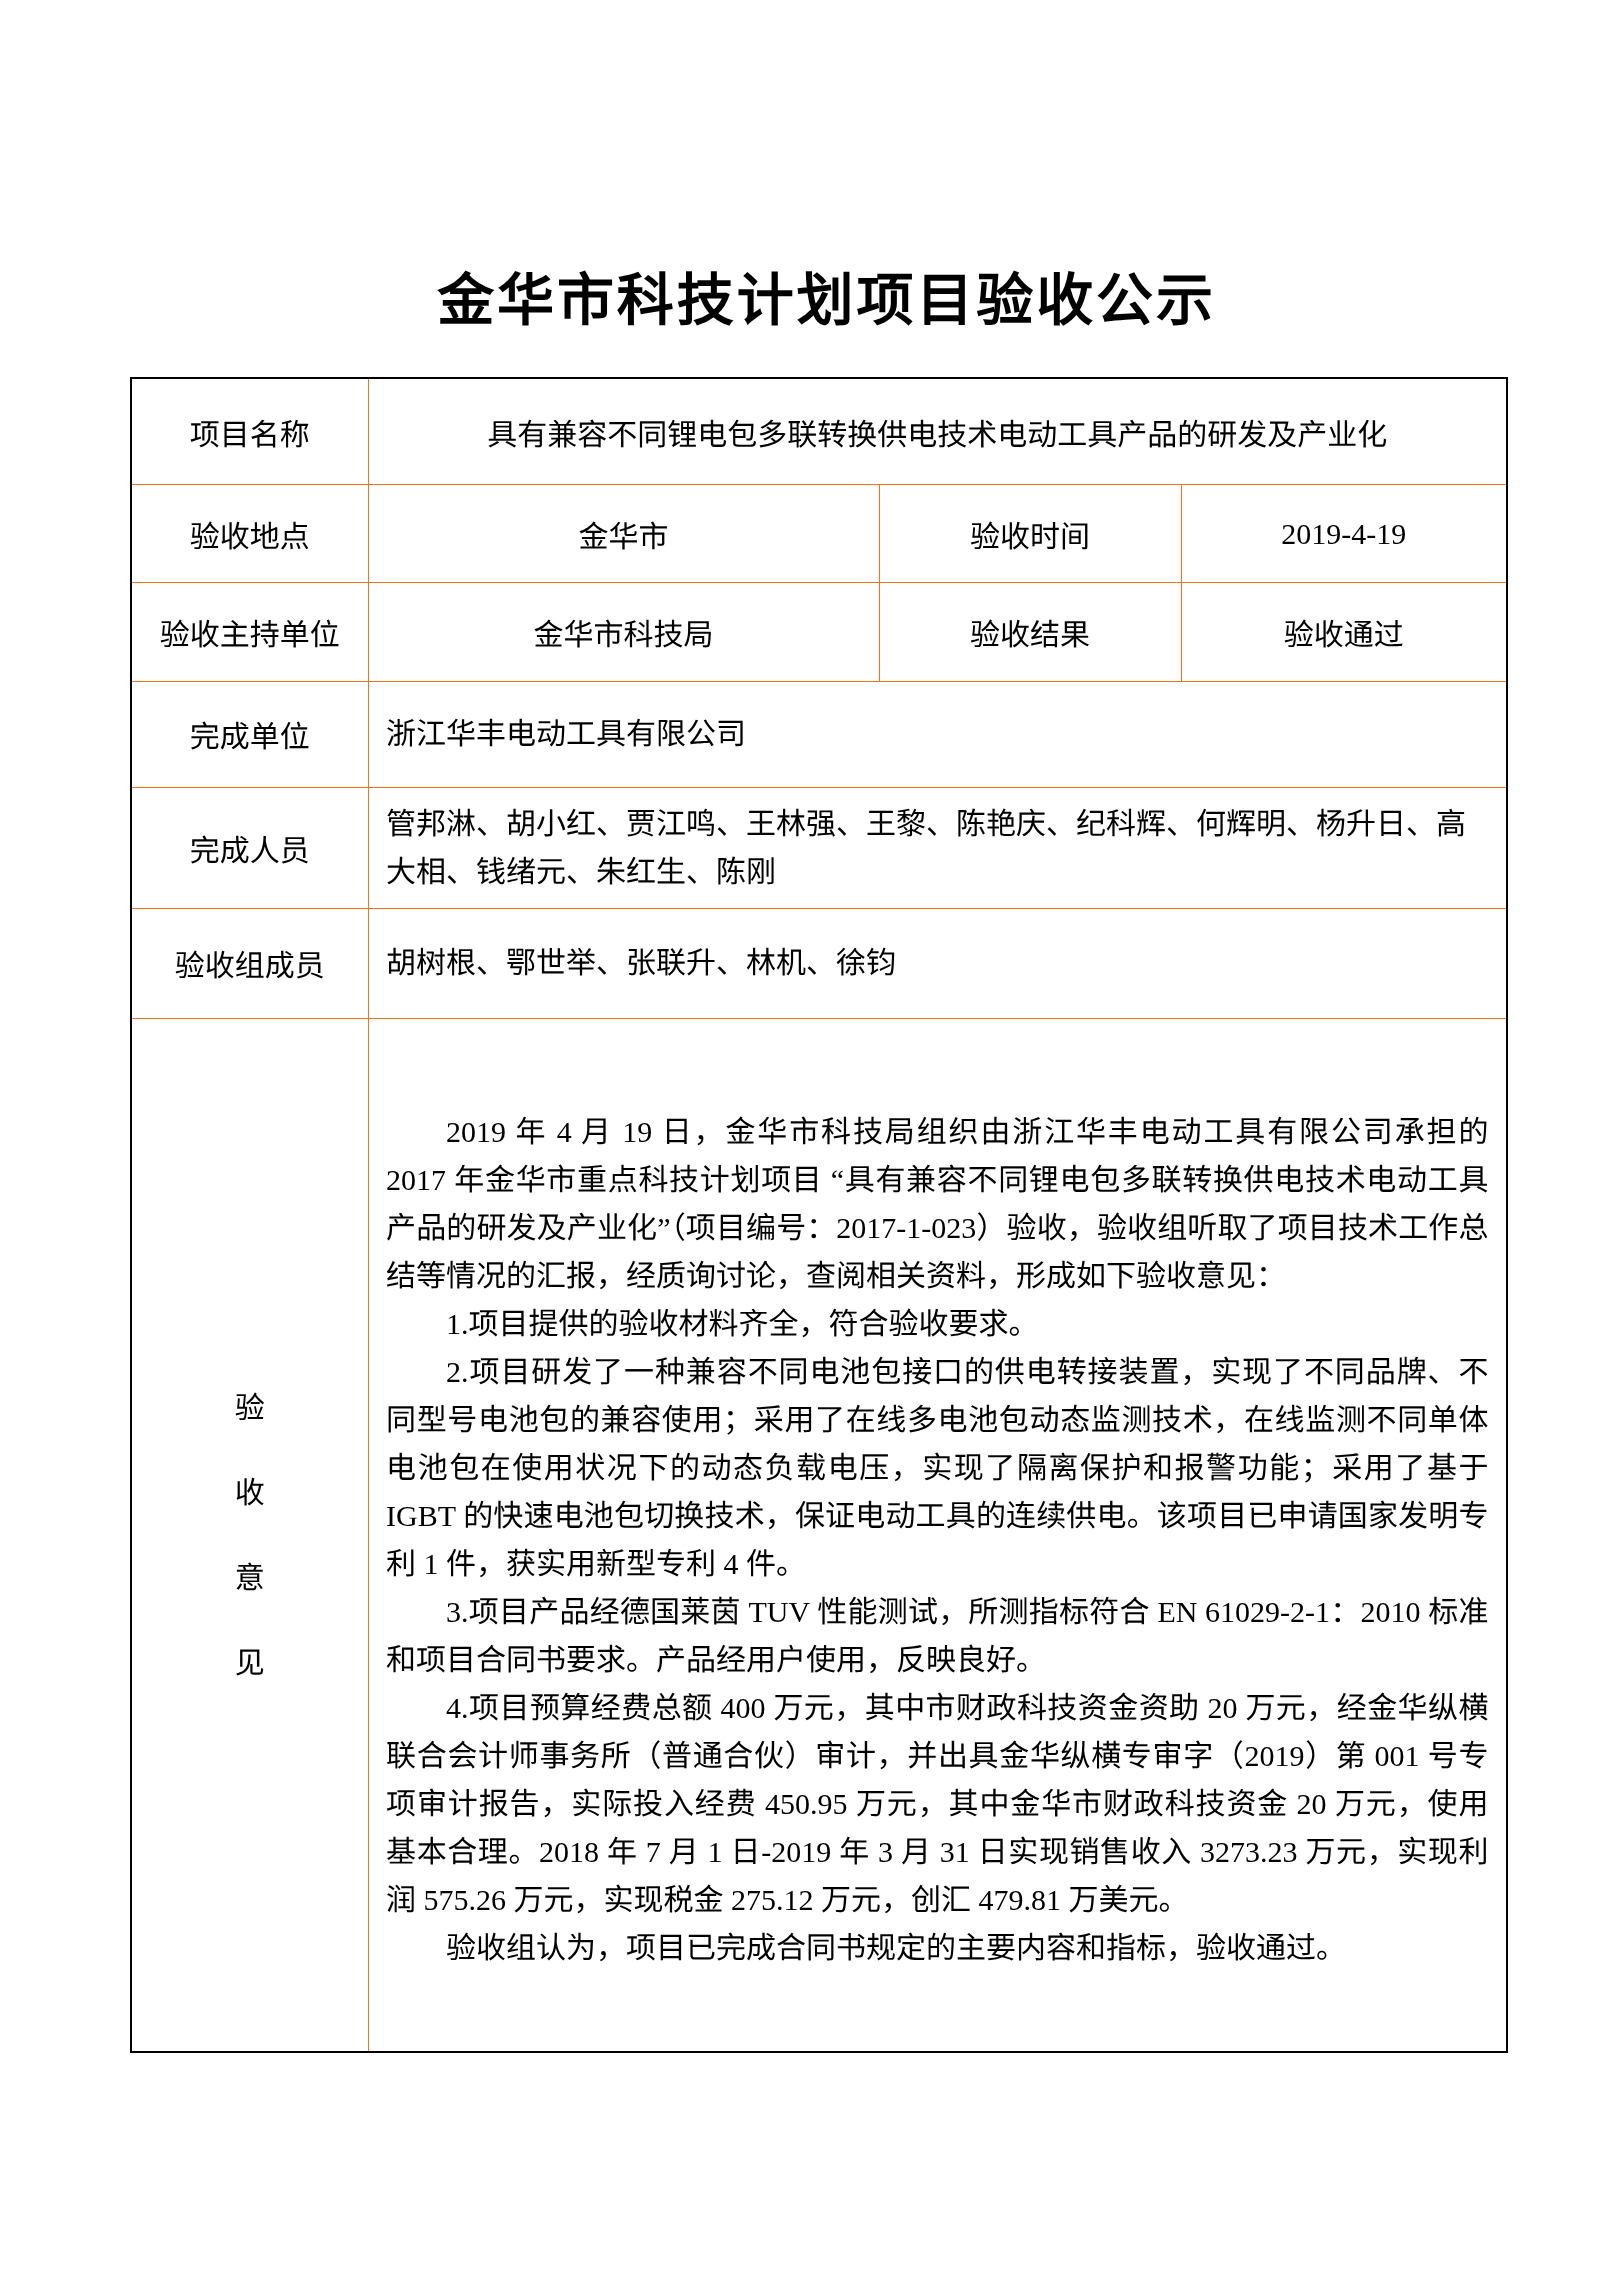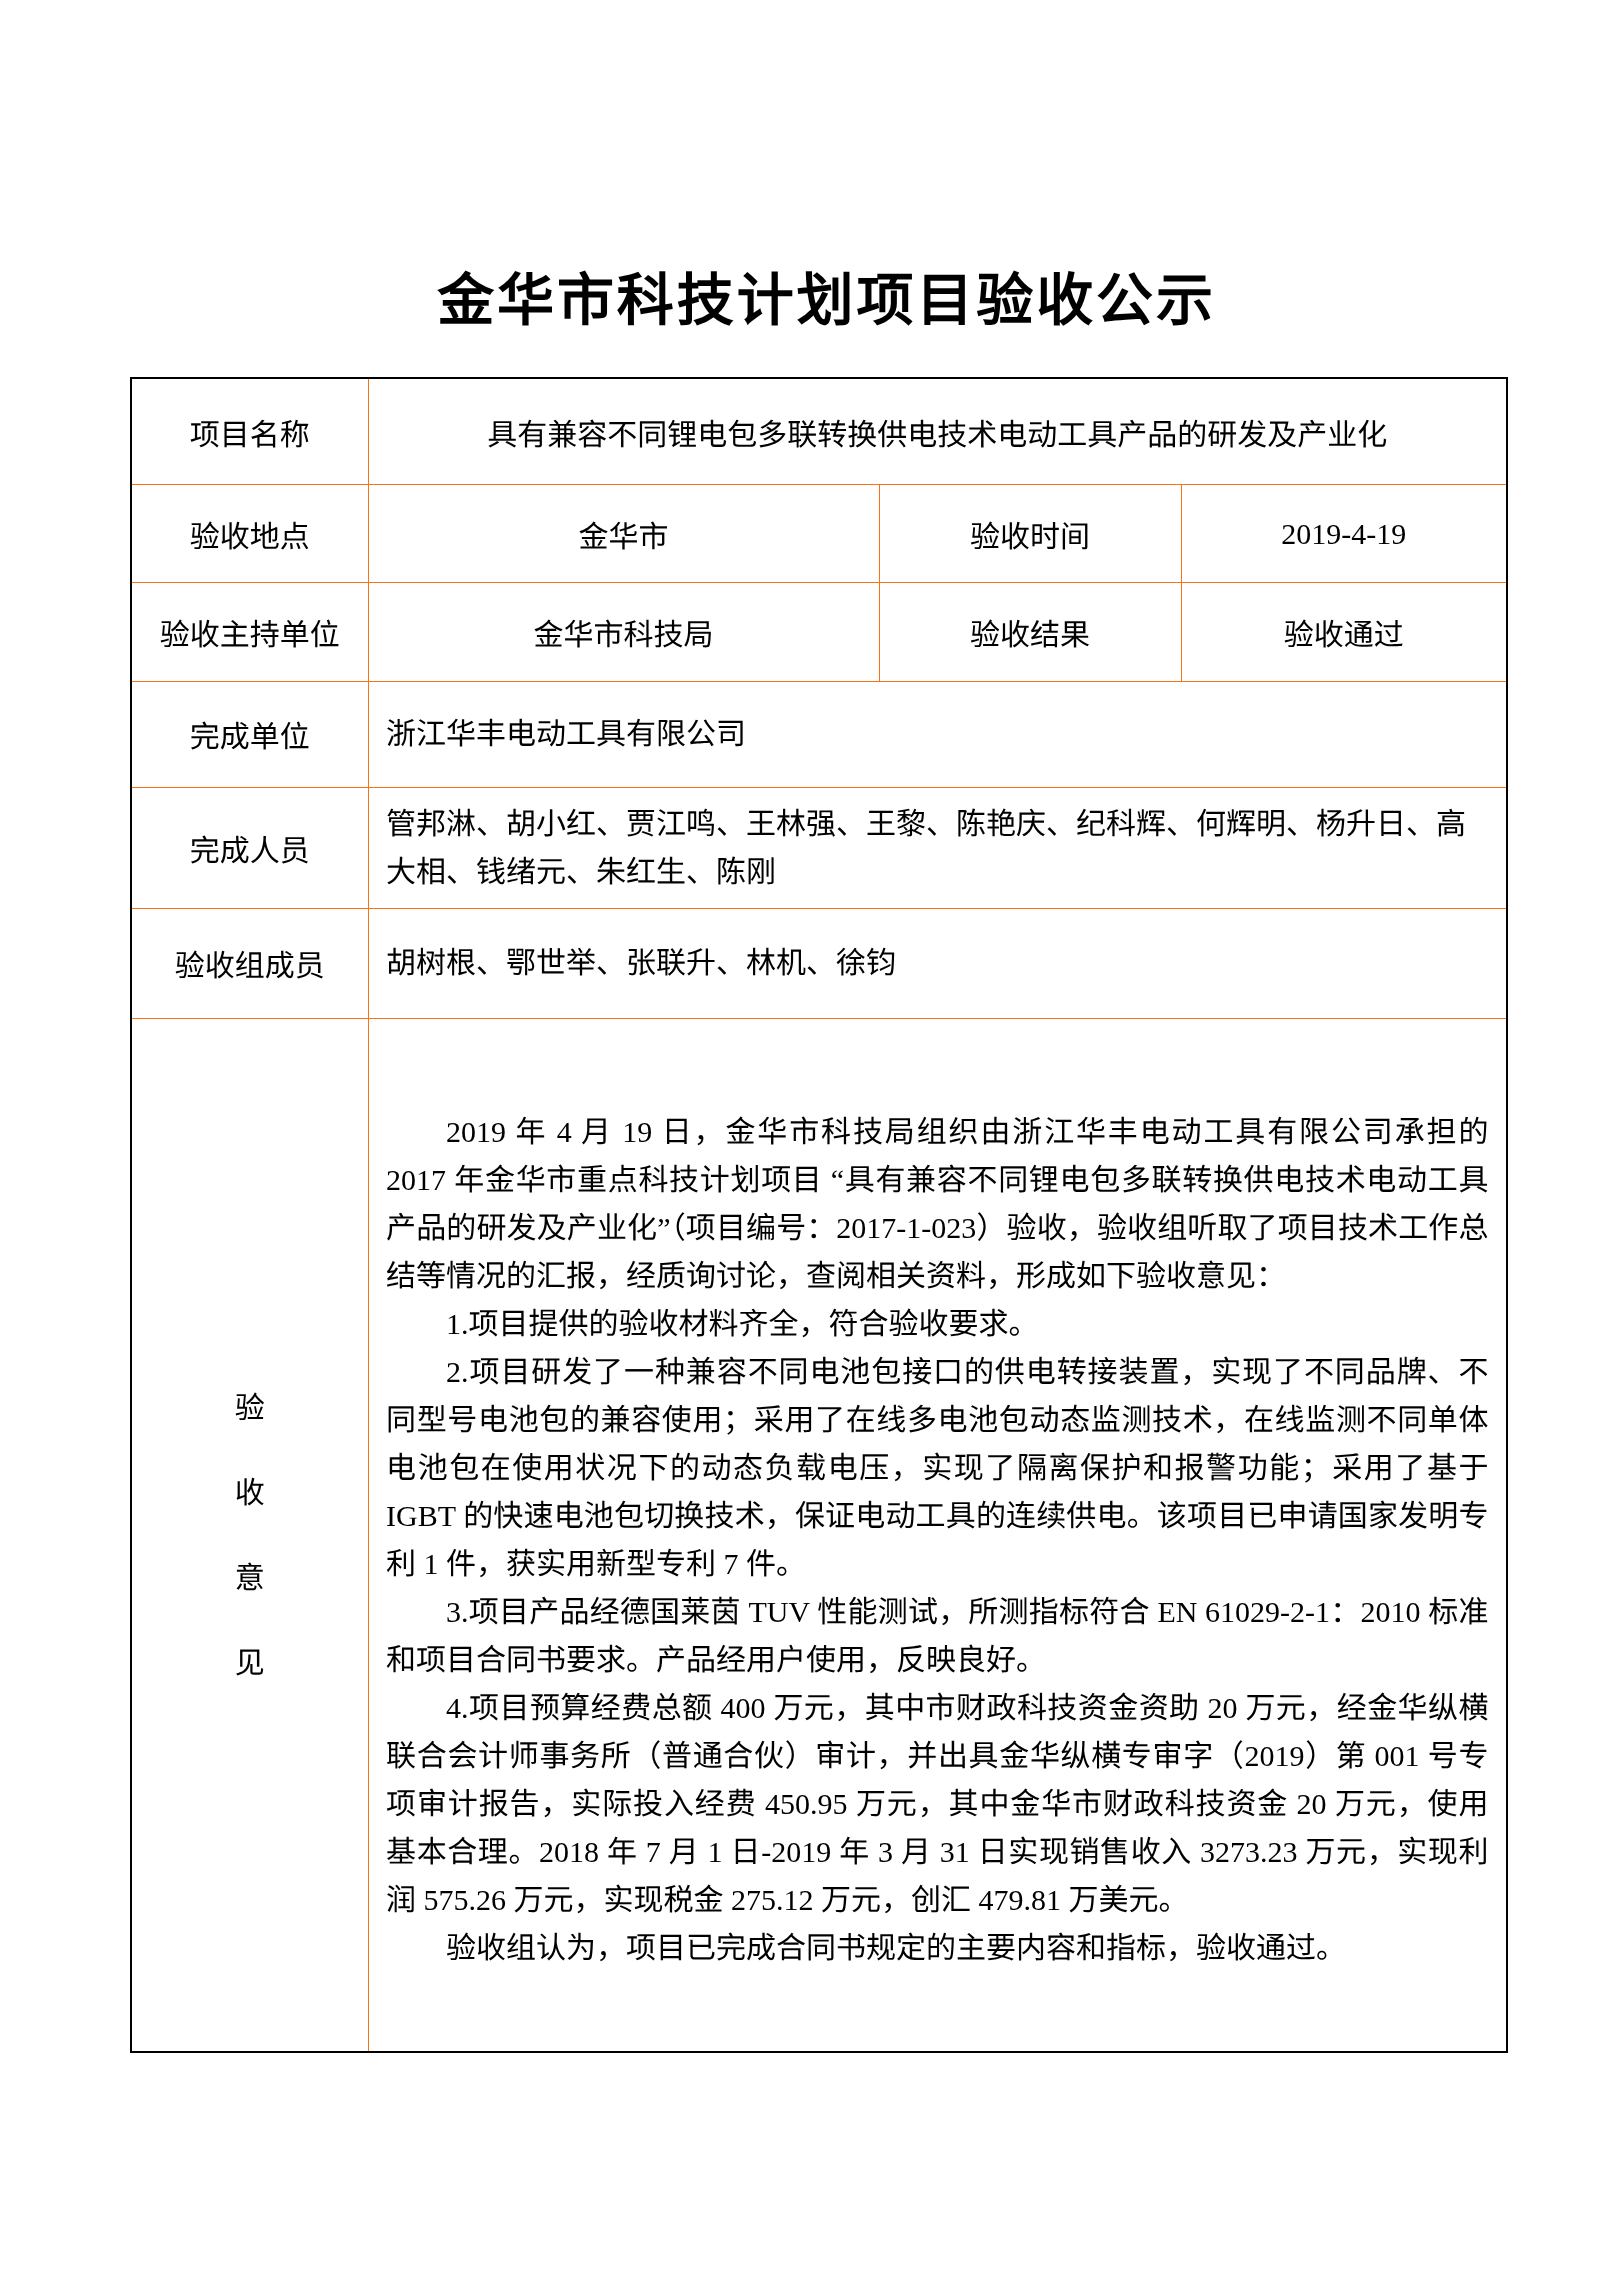--- a/index.html
+++ b/index.html
@@ -143,21 +143,21 @@
           <div class="vlabel">
             <span>验</span>
             <span>收</span>
             <span>意</span>
             <span>见</span>
           </div>
         </td>
         <td class="opinion" colspan="3">
           <p>2019 年 4 月 19 日，金华市科技局组织由浙江华丰电动工具有限公司承担的 2017 年金华市重点科技计划项目 “具有兼容不同锂电包多联转换供电技术电动工具产品的研发及产业化”（项目编号：2017-1-023）验收，验收组听取了项目技术工作总结等情况的汇报，经质询讨论，查阅相关资料，形成如下验收意见：</p>
           <p>1.项目提供的验收材料齐全，符合验收要求。</p>
-          <p>2.项目研发了一种兼容不同电池包接口的供电转接装置，实现了不同品牌、不同型号电池包的兼容使用；采用了在线多电池包动态监测技术，在线监测不同单体电池包在使用状况下的动态负载电压，实现了隔离保护和报警功能；采用了基于 IGBT 的快速电池包切换技术，保证电动工具的连续供电。该项目已申请国家发明专利 1 件，获实用新型专利 7 件。</p>
+          <p>2.项目研发了一种兼容不同电池包接口的供电转接装置，实现了不同品牌、不同型号电池包的兼容使用；采用了在线多电池包动态监测技术，在线监测不同单体电池包在使用状况下的动态负载电压，实现了隔离保护和报警功能；采用了基于 IGBT 的快速电池包切换技术，保证电动工具的连续供电。该项目已申请国家发明专利 1 件，获实用新型专利 4 件。</p>
           <p>3.项目产品经德国莱茵 TUV 性能测试，所测指标符合 EN 61029-2-1：2010 标准和项目合同书要求。产品经用户使用，反映良好。</p>
           <p>4.项目预算经费总额 400 万元，其中市财政科技资金资助 20 万元，经金华纵横联合会计师事务所（普通合伙）审计，并出具金华纵横专审字（2019）第 001 号专项审计报告，实际投入经费 450.95 万元，其中金华市财政科技资金 20 万元，使用基本合理。2018 年 7 月 1 日-2019 年 3 月 31 日实现销售收入 3273.23 万元，实现利润 575.26 万元，实现税金 275.12 万元，创汇 479.81 万美元。</p>
           <p>验收组认为，项目已完成合同书规定的主要内容和指标，验收通过。</p>
         </td>
       </tr>
     </tbody>
   </table>
 
 </div>
 

